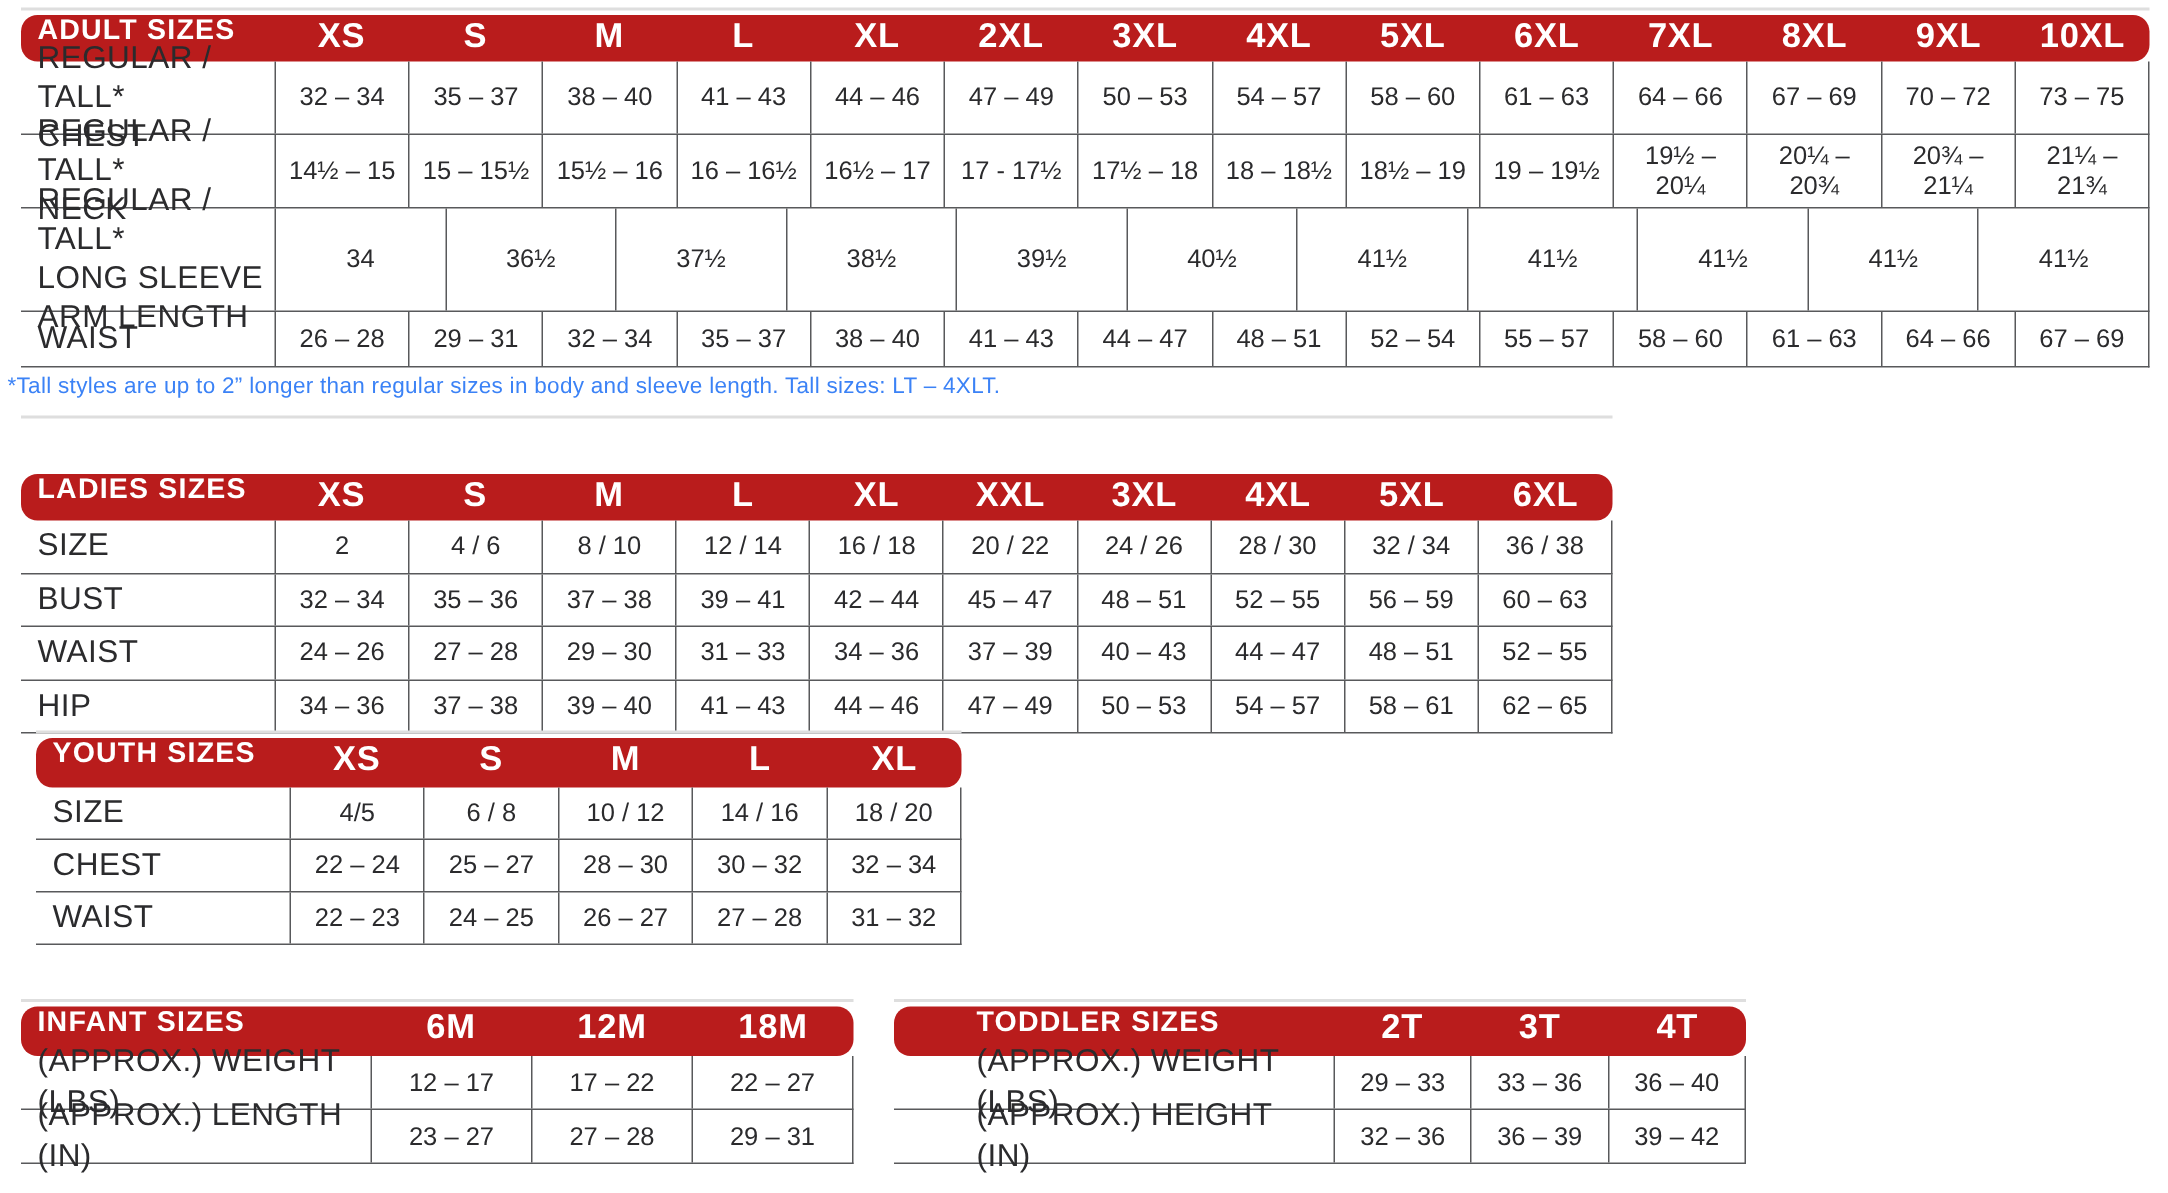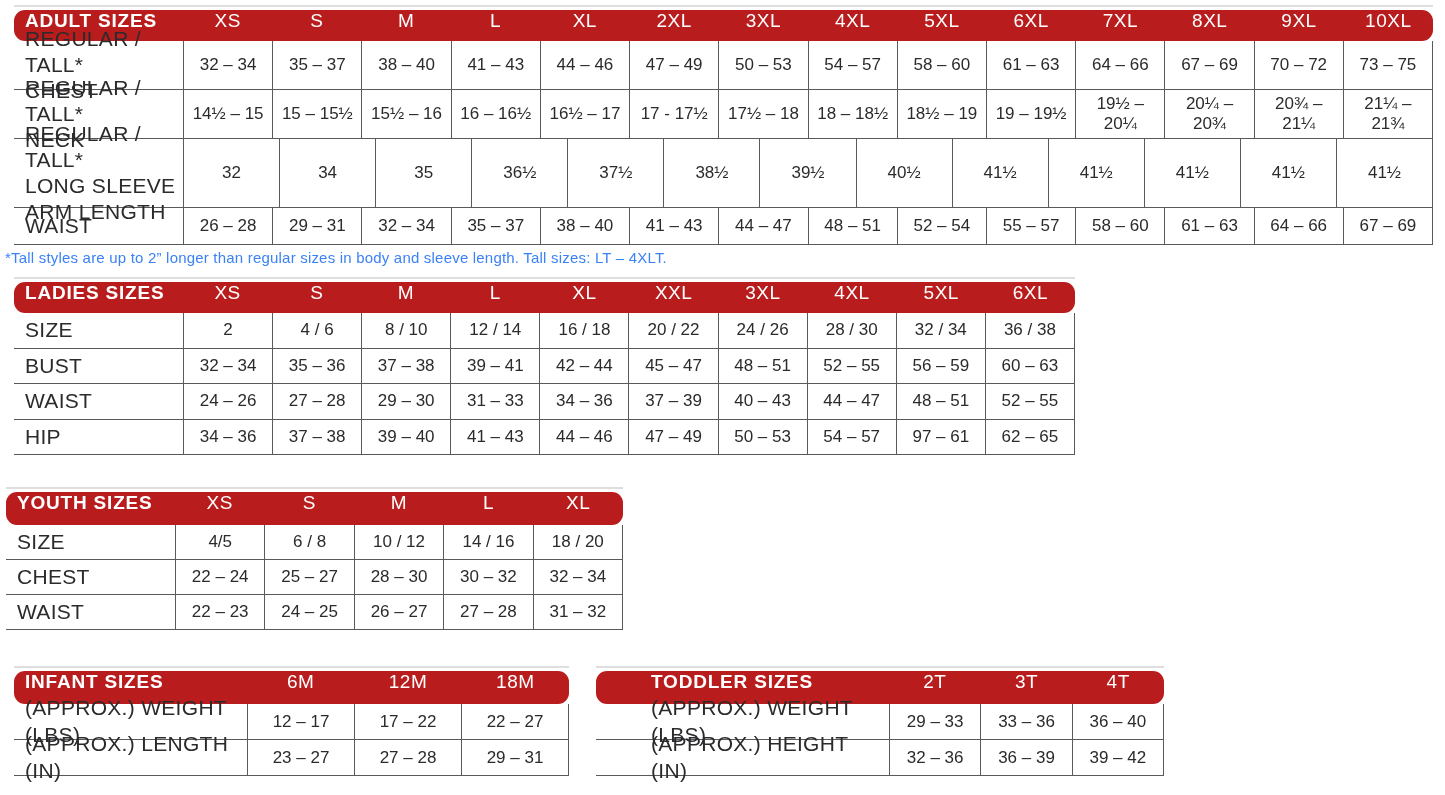--- a/index.html
+++ b/index.html
@@ -27,22 +27,22 @@
     font-weight: bold;
     font-size: 19px;
     letter-spacing: 0.8px;
     padding-left: 11px;
     flex: 0 0 auto;
     white-space: nowrap;
   }
   .head-cell {
     flex: 1 1 0;
     text-align: center;
-    font-size: 19px;
-    font-weight: 400;
+    font-size: 23px;
+    font-weight: 700;
     letter-spacing: 0.5px;
   }
   .trow {
     display: flex;
     border-bottom: 1px solid #58595b;
     border-right: 1px solid #58595b;
   }
   .label-cell {
     flex: 0 0 auto;
     display: flex;
@@ -68,25 +68,25 @@
   
   .t-adult   { left: 14px; top: 5px;   width: 1419px; }
   .t-adult   .thead { height: 31px; }
   .t-adult   .title-cell, .t-adult .label-cell { width: 169px; }
   .t-adult   .trow:nth-of-type(2) { height: 49px; }
   .t-adult   .trow:nth-of-type(3) { height: 49px; }
   .t-adult   .trow:nth-of-type(4) { height: 69px; }
   .t-adult   .trow:nth-of-type(5) { height: 37px; }
 
   .t-ladies  { left: 14px; top: 277px; width: 1061px; }
-  .t-ladies  .thead { height: 31px; }
+  .t-ladies  .thead { height: 31px; margin-top: 34px; }
   .t-ladies  .title-cell, .t-ladies .label-cell { width: 169px; }
   .t-ladies  .trow { height: 35.5px; }
 
-  .t-youth   { left: 6px; top: 487px; width: 617px; }
+  .t-youth   { left: 24px; top: 487px; width: 617px; }
   .t-youth   .thead { height: 33px; }
   .t-youth   .title-cell, .t-youth .label-cell { width: 169px; }
   .t-youth   .trow { height: 35px; }
 
   .t-infant  { left: 14px; top: 666px; width: 555px; }
   .t-infant  .thead { height: 33px; }
   .t-infant  .title-cell, .t-infant .label-cell { width: 233px; }
   .t-infant  .trow { height: 36px; }
 
   .t-toddler { left: 596px; top: 666px; width: 568px; }
@@ -160,23 +160,21 @@
 20¾</div>
       <div class="data-cell">20¾ –
 21¼</div>
       <div class="data-cell">21¼ –
 21¾</div>
     </div>
     <div class="trow">
       <div class="label-cell">REGULAR / TALL*
 LONG SLEEVE
 ARM LENGTH</div>
-      <div class="data-cell">32</div>
       <div class="data-cell">34</div>
-      <div class="data-cell">35</div>
       <div class="data-cell">36½</div>
       <div class="data-cell">37½</div>
       <div class="data-cell">38½</div>
       <div class="data-cell">39½</div>
       <div class="data-cell">40½</div>
       <div class="data-cell">41½</div>
       <div class="data-cell">41½</div>
       <div class="data-cell">41½</div>
       <div class="data-cell">41½</div>
       <div class="data-cell">41½</div>
@@ -256,21 +254,21 @@
     <div class="trow">
       <div class="label-cell">HIP</div>
       <div class="data-cell">34 – 36</div>
       <div class="data-cell">37 – 38</div>
       <div class="data-cell">39 – 40</div>
       <div class="data-cell">41 – 43</div>
       <div class="data-cell">44 – 46</div>
       <div class="data-cell">47 – 49</div>
       <div class="data-cell">50 – 53</div>
       <div class="data-cell">54 – 57</div>
-      <div class="data-cell">97 – 61</div>
+      <div class="data-cell">58 – 61</div>
       <div class="data-cell">62 – 65</div>
     </div>
   </div>
 <div class="size-table t-youth">
     <div class="thead">
       <div class="title-cell">YOUTH SIZES</div>
       <div class="head-cell">XS</div>
       <div class="head-cell">S</div>
       <div class="head-cell">M</div>
       <div class="head-cell">L</div>

